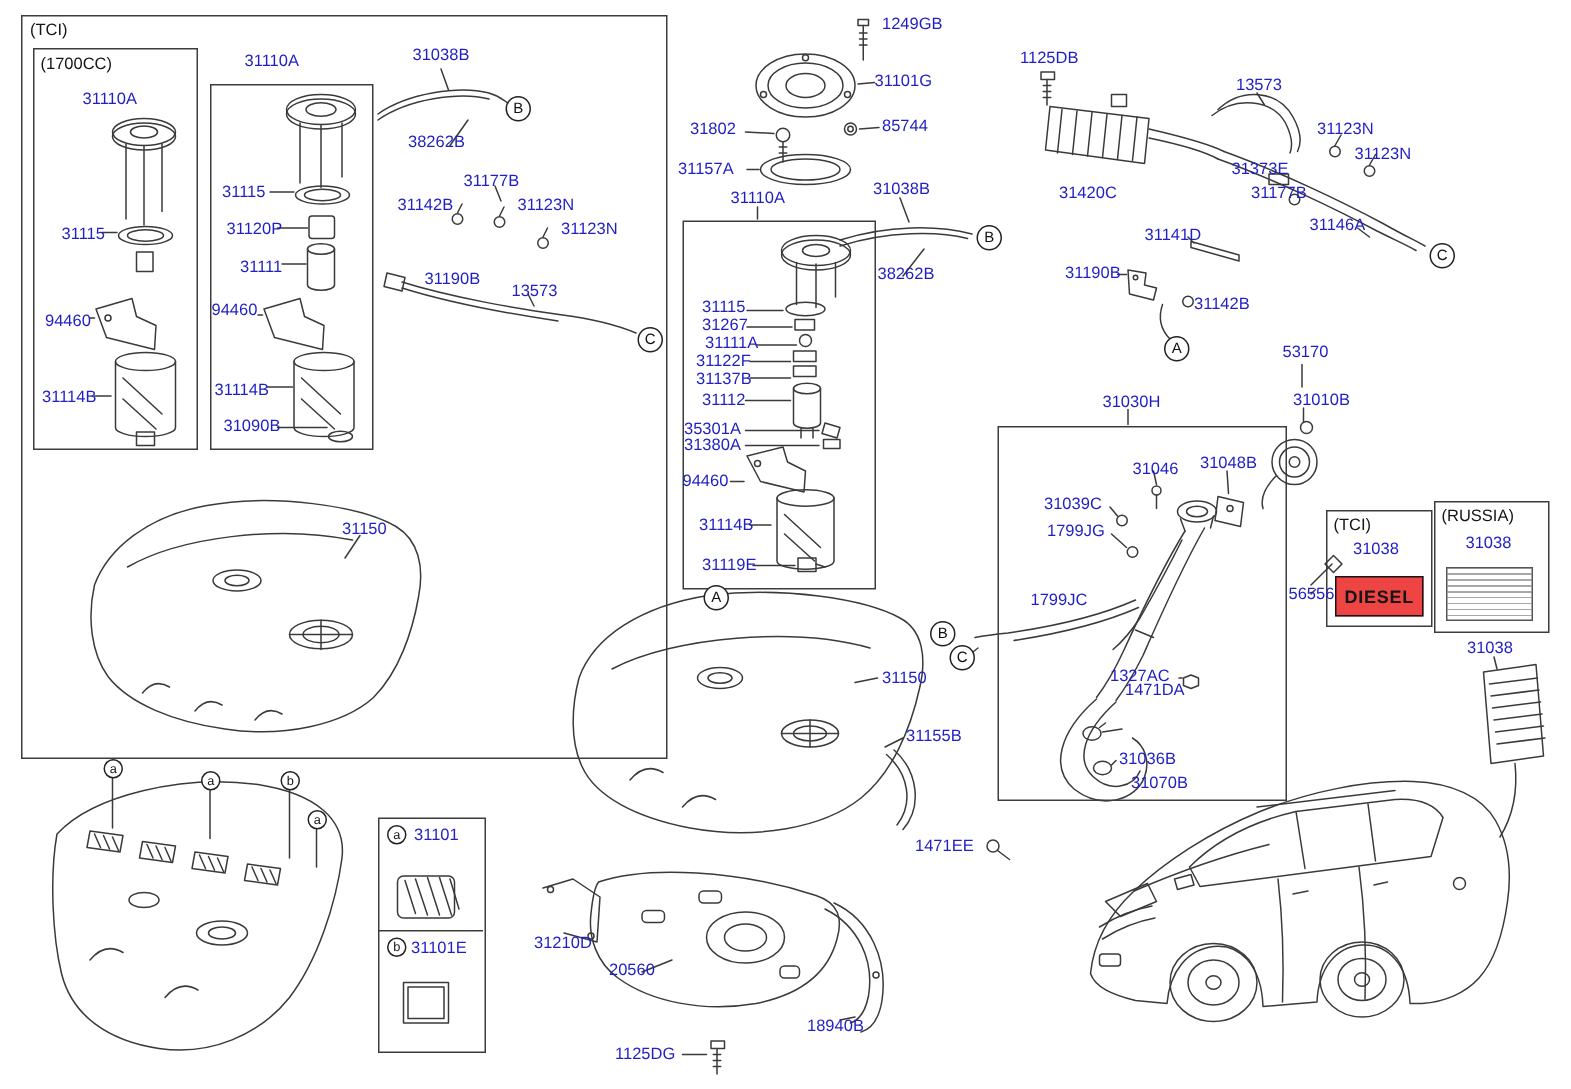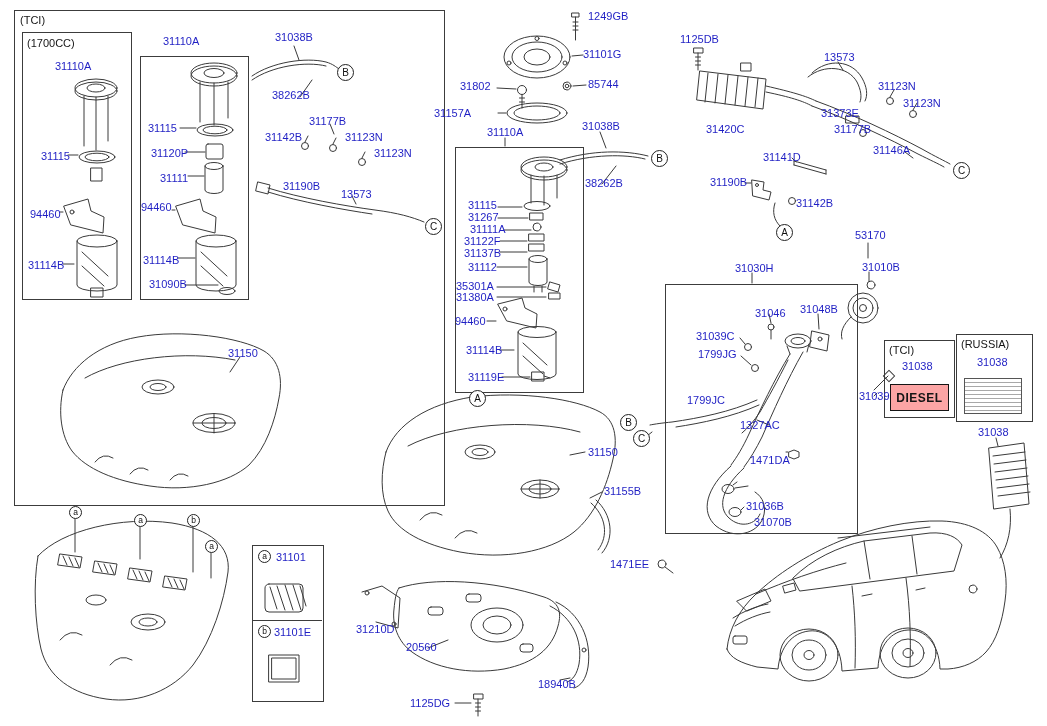--- a/index.html
+++ b/index.html
@@ -7,21 +7,21 @@
          font-family:"Liberation Sans",sans-serif;}
   .art{position:absolute;left:0;top:0;z-index:1;}
   .frame{position:absolute;border:1px solid #3c3c3c;z-index:2;background:transparent;}
   .hline{position:absolute;border-top:1px solid #3c3c3c;height:0;z-index:2;}
   .pl{position:absolute;z-index:3;color:#1f1fc4;font-size:11px;line-height:12px;white-space:nowrap;cursor:pointer;}
   .tt{position:absolute;z-index:3;color:#151515;font-size:11px;line-height:12px;white-space:nowrap;}
   .co{position:absolute;z-index:3;width:15px;height:15px;border:1px solid #222;border-radius:50%;
       background:#fff;color:#111;font-size:10px;line-height:15px;text-align:center;}
   .co.sm{width:11px;height:11px;line-height:11px;font-size:8.5px;}
   .diesel{position:absolute;z-index:3;border:1.5px solid #151515;color:#151515;font-weight:bold;
-          font-size:12px;letter-spacing:.5px;display:flex;align-items:center;justify-content:center;background:#fca5a5;}
+          font-size:12px;letter-spacing:.5px;display:flex;align-items:center;justify-content:center;background:#ef4444;}
   .sticker{position:absolute;z-index:3;border:1px solid #555;
            background:repeating-linear-gradient(180deg,#ffffff 0 3px,#a8a8a8 3px 4px);}
 </style>
 </head>
 <body>
 
 <div class="stage">
 
 <svg class="art" width="1047" height="726" viewBox="0 0 1047 726">
 <g stroke="#3a3a3a" stroke-width="1" fill="none" stroke-linecap="round" stroke-linejoin="round">
@@ -329,21 +329,21 @@
 
 <span class="pl" style="left:228px;top:347px">31150</span>
 
 <span class="pl" style="left:276px;top:551px">31101</span>
 <span class="pl" style="left:274px;top:626px">31101E</span>
 
 <span class="pl" style="left:588px;top:10px">1249GB</span>
 <span class="pl" style="left:583px;top:48px">31101G</span>
 <span class="pl" style="left:588px;top:78px">85744</span>
 <span class="pl" style="left:460px;top:80px">31802</span>
-<span class="pl" style="left:434px;top:107px">31157A</span>
+<span class="pl" style="left:452px;top:107px">31157A</span>
 
 <span class="pl" style="left:487px;top:126px">31110A</span>
 <span class="pl" style="left:582px;top:120px">31038B</span>
 <span class="pl" style="left:585px;top:177px">38262B</span>
 <span class="pl" style="left:468px;top:199px">31115</span>
 <span class="pl" style="left:468px;top:211px">31267</span>
 <span class="pl" style="left:470px;top:223px">31111A</span>
 <span class="pl" style="left:464px;top:235px">31122F</span>
 <span class="pl" style="left:464px;top:247px">31137B</span>
 <span class="pl" style="left:468px;top:261px">31112</span>
@@ -375,22 +375,22 @@
 
 <span class="pl" style="left:855px;top:229px">53170</span>
 <span class="pl" style="left:862px;top:261px">31010B</span>
 
 <span class="pl" style="left:735px;top:262px">31030H</span>
 <span class="pl" style="left:755px;top:307px">31046</span>
 <span class="pl" style="left:800px;top:303px">31048B</span>
 <span class="pl" style="left:696px;top:330px">31039C</span>
 <span class="pl" style="left:698px;top:348px">1799JG</span>
 <span class="pl" style="left:687px;top:394px">1799JC</span>
-<span class="pl" style="left:859px;top:390px">31039</span>
-<span class="pl" style="left:740px;top:419px">1327AC</span>
+<span class="pl" style="left:859px;top:390px">56556</span>
+<span class="pl" style="left:740px;top:445px">1327AC</span>
 <span class="pl" style="left:750px;top:454px">1471DA</span>
 <span class="pl" style="left:746px;top:500px">31036B</span>
 <span class="pl" style="left:754px;top:516px">31070B</span>
 
 <span class="pl" style="left:902px;top:360px">31038</span>
 <span class="pl" style="left:977px;top:356px">31038</span>
 <span class="pl" style="left:978px;top:426px">31038</span>
 
 <span class="co" style="left:337px;top:64px">B</span>
 <span class="co" style="left:425px;top:218px">C</span>

